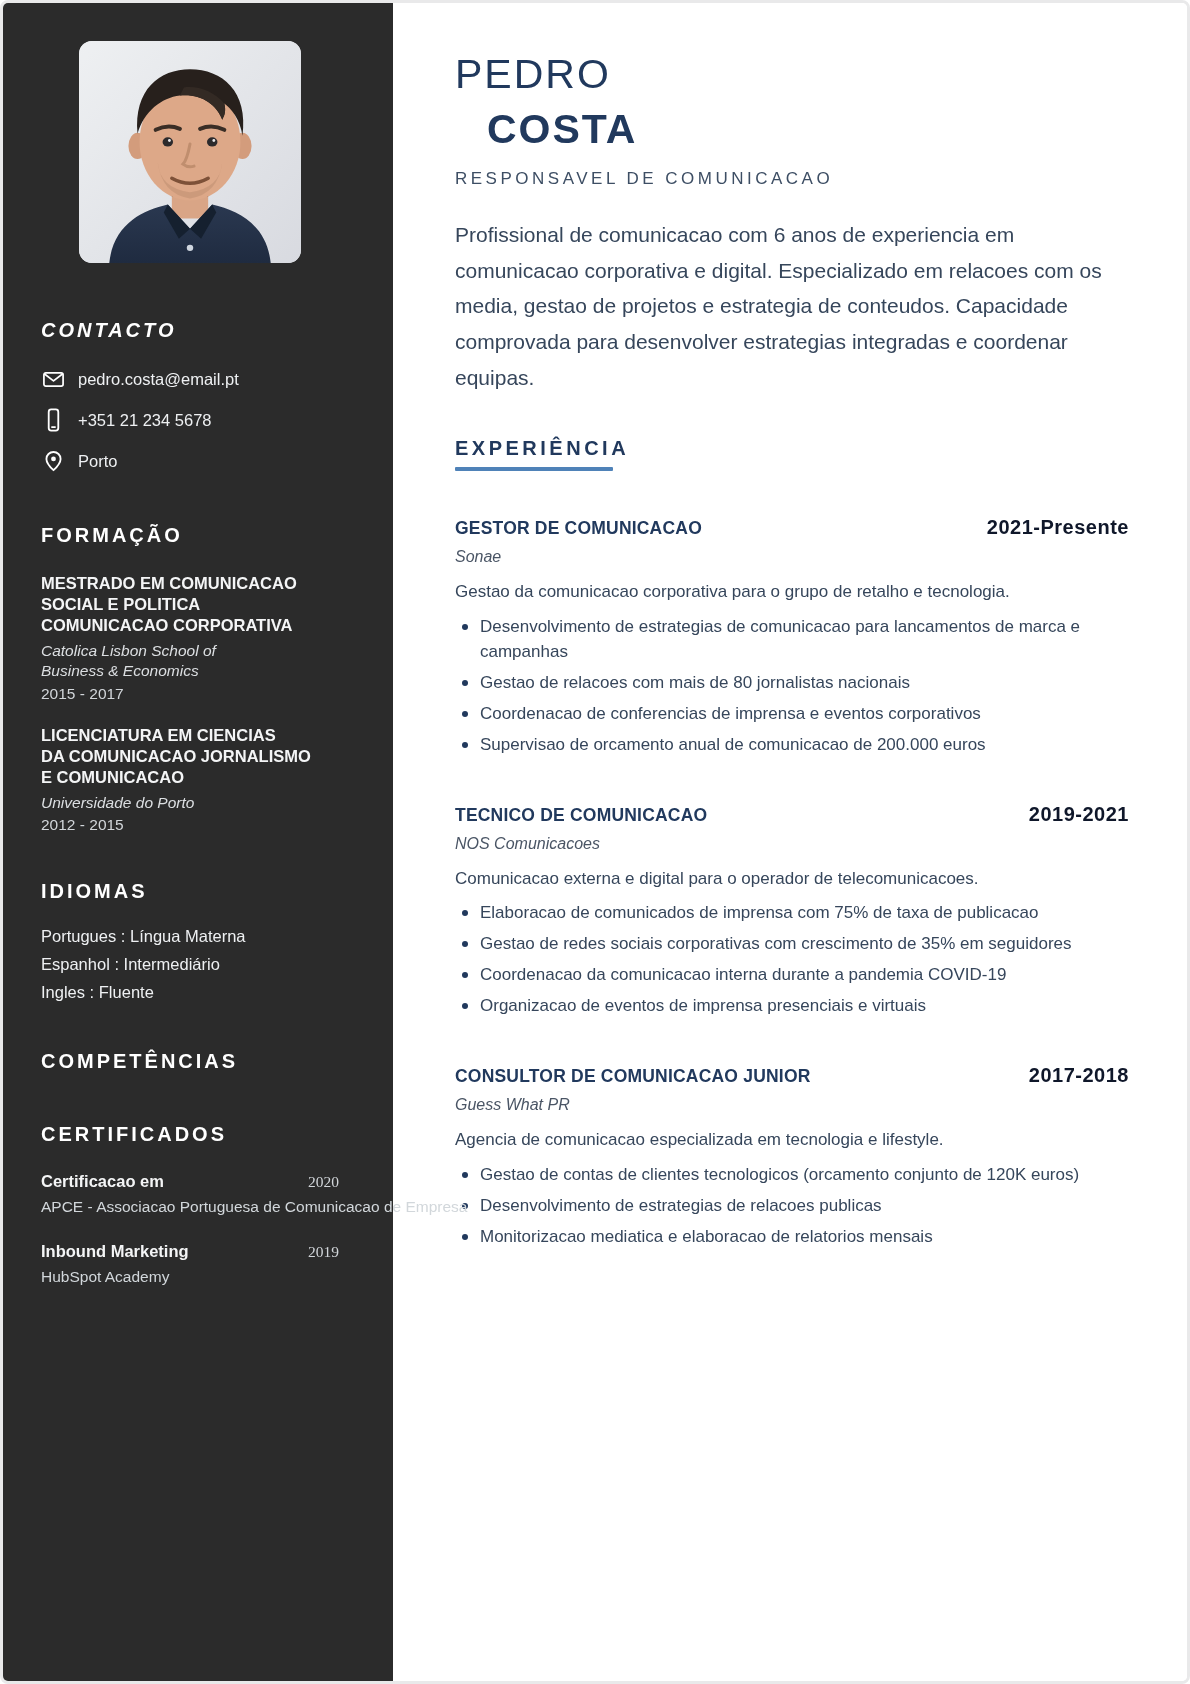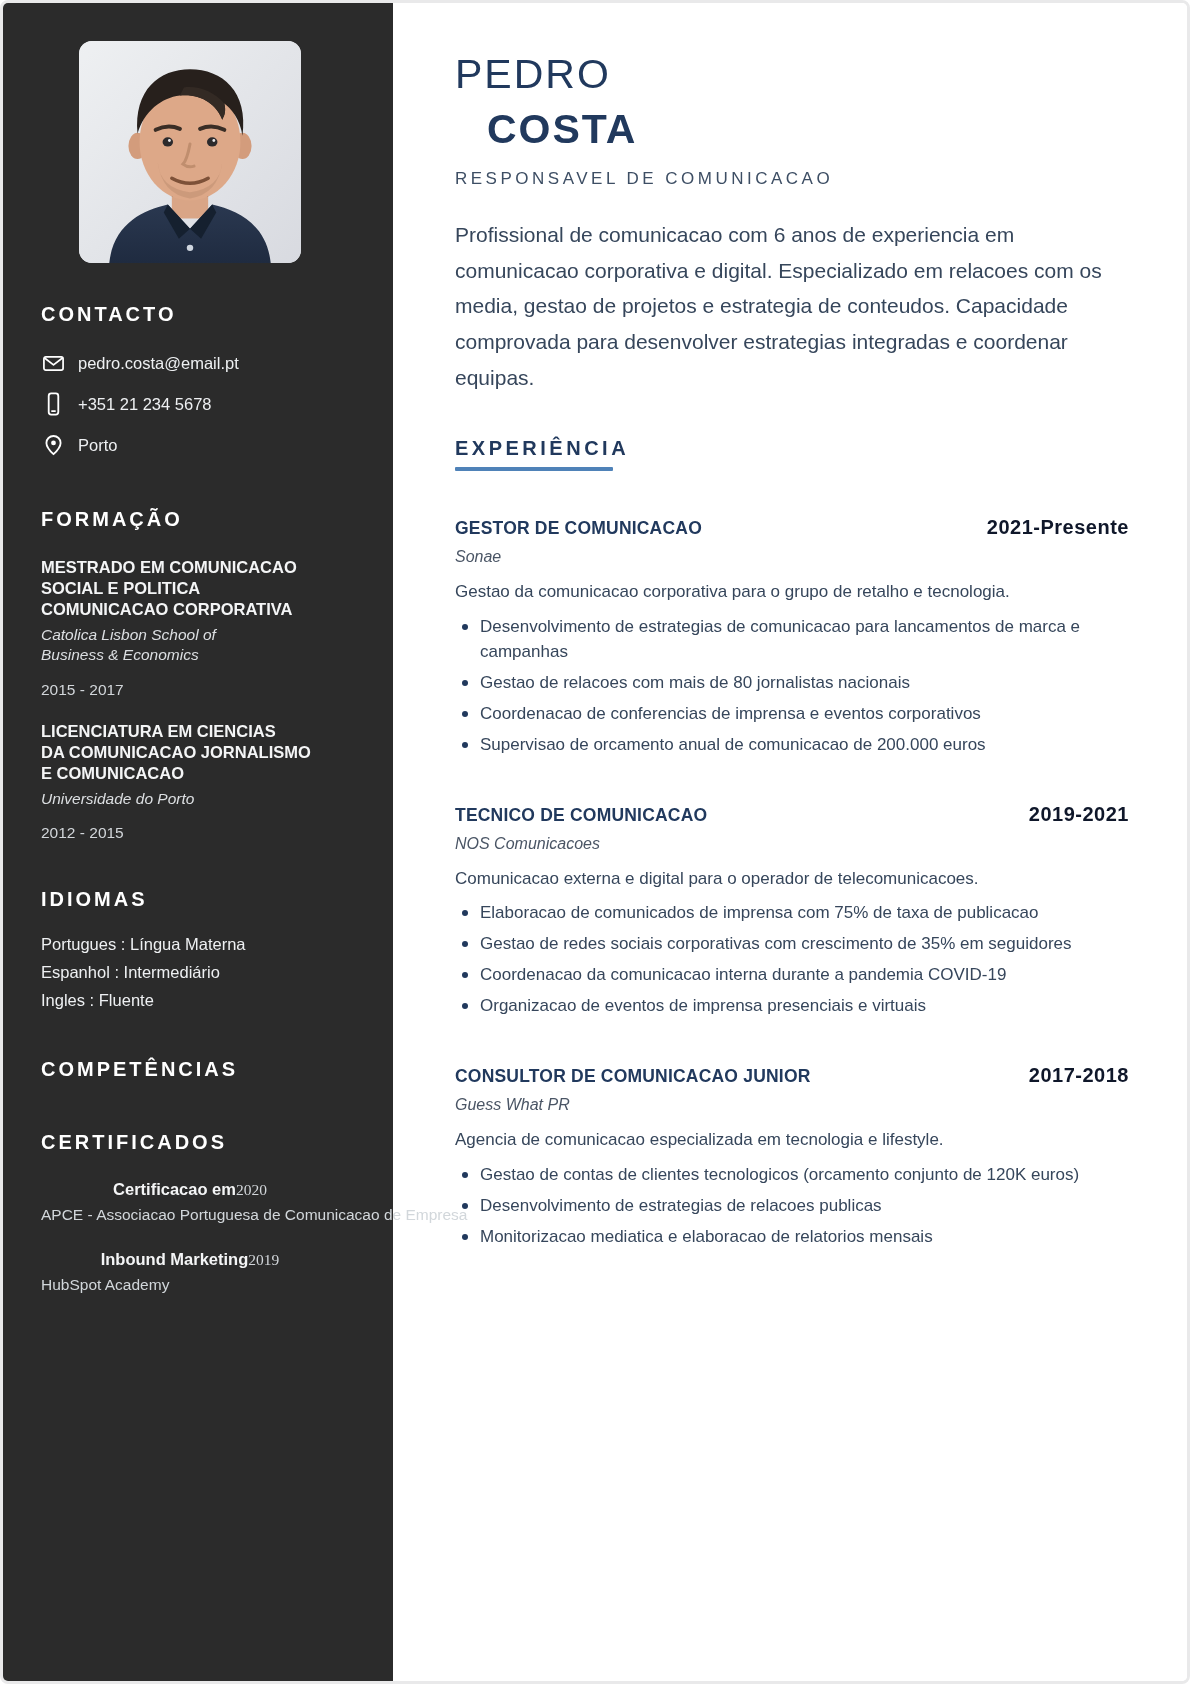--- a/index.html
+++ b/index.html
@@ -13,39 +13,39 @@
   .sidebar {
     position:relative; z-index:2; width:390px; flex:0 0 390px;
     background:#2b2b2b; color:#edeff1;
     padding:38px 54px 40px 38px; overflow:visible;
   }
   .photo-wrap { width:222px; height:222px; margin:0 auto; border-radius:13px; overflow:hidden; background:#e3e5ea; }
   .photo-wrap svg { display:block; width:100%; height:100%; }
   .side-h2 {
     color:#ffffff; font-size:20px; font-weight:700; letter-spacing:3px;
   }
-  .contact-h { margin-top:40px; }
+  .contact-h { margin-top:56px;font-style:italic; }
   .contact-row { display:flex; align-items:center; margin-top:15px; }
   .contact-row:first-of-type { margin-top:24px; }
   .contact-row .ico { width:24px; height:26px; flex:0 0 24px; display:flex; align-items:center; justify-content:center; }
   .contact-row .ico svg { display:block; }
   .contact-row .ctext { margin-left:13px; font-size:16.5px; color:#eef0f2; }
   .edu-h { margin-top:50px; }
   .edu-entry { margin-top:26px; }
   .edu-entry + .edu-entry { margin-top:22px; }
   .edu-title { font-size:16.5px; font-weight:700; color:#f4f5f6; line-height:1.27; white-space:pre-line; }
   .edu-school { margin-top:5px; font-size:15.5px; font-style:italic; color:#dcdfe2; line-height:1.32; white-space:pre-line; }
-  .edu-years { margin-top:15px; font-size:15.5px; color:#d2d6da; }
+  .edu-years { margin-top:3px; font-size:15.5px; color:#d2d6da; }
   .lang-h { margin-top:46px; }
   .lang-list { margin-top:20px; }
   .lang-item { font-size:16.5px; color:#eef0f2; line-height:1.68; }
   .skills-h { margin-top:44px; }
   .certs-h { margin-top:50px; }
   .cert-item { margin-top:26px; }
-  .cert-row { display:flex; justify-content:center; align-items:baseline; }
+  .cert-row { display:flex; justify-content:space-between; align-items:baseline; }
   .cert-title { font-size:16.5px; font-weight:700; color:#f4f5f6; }
   .cert-year { font-size:15.5px; color:#d2d6da;font-family:Liberation Serif, serif; }
   .cert-org { margin-top:7px; font-size:15.5px; color:#d2d7db; white-space:nowrap; }
   
   .main {
     position:relative; z-index:1; flex:1 1 auto;
     padding:44px 58px 0 62px; background:#ffffff; color:#36465b;
   }
   .name { color:#21395d; font-size:41px; line-height:1.33; letter-spacing:2px; }
   .name .first { font-weight:400; }

